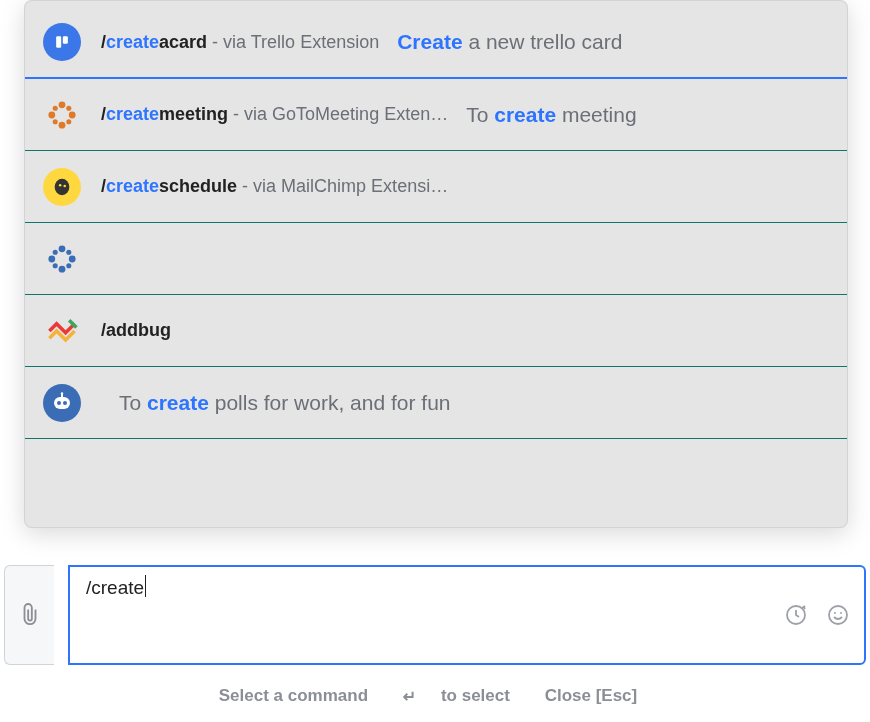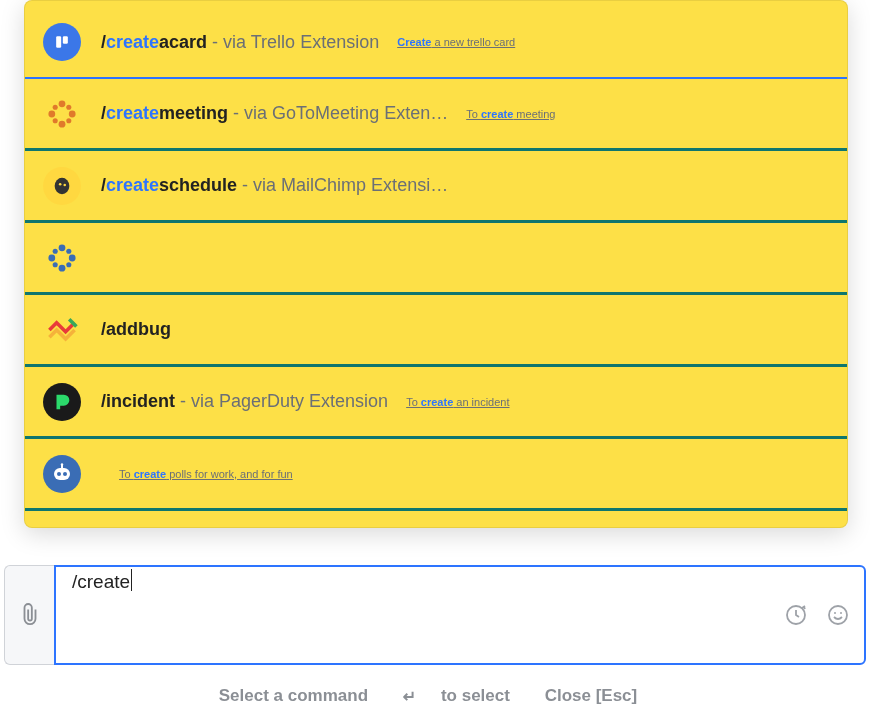--- a/index.html
+++ b/index.html
@@ -9,34 +9,34 @@
     background: #ffffff;
     position: relative;
   }
 
   .popup {
     position: absolute;
     left: 24px;
     top: 0;
     width: 824px;
     height: 528px;
-    background: #fde047;
+    background: #e5e5e5;
     border-radius: 8px;
     box-shadow: 0 6px 24px rgba(0,0,0,0.15);
     border: 1px solid rgba(0,0,0,0.08);
     overflow: hidden;
     padding-top: 6px;
   }
 
   .row {
     display: flex;
     align-items: center;
     height: 72px;
     padding: 0 18px;
-    border-bottom: 3px solid #0f766e;
+    border-bottom: 1px solid #0f766e;
     font-size: 18px;
     color: #42434a;
     white-space: nowrap;
   }
   .row.selected {
     background: transparent;
     border-bottom: 2px solid #2d74ff;
   }
   .row .icon {
     width: 38px;
@@ -53,22 +53,21 @@
     max-width: 420px;
     overflow: hidden;
     text-overflow: ellipsis;
   }
   .row .desc {
     flex: 1 1 auto;
     margin-left: 18px;
     color: #6b6f76;
     overflow: hidden;
     text-overflow: ellipsis;
-    font-size: 11px;
-    text-decoration: underline;
+    font-size: 21px;
   }
 
   .hl { color: #2d74ff; font-weight: 700; }
   .bold { font-weight: 700; color: #222; }
   .slash { color: #222; font-weight: 700; }
   .via { color: #6b6f76; font-weight: 400; }
 
   
   .composer {
     position: absolute;
@@ -87,24 +86,25 @@
     border-radius: 6px 0 0 6px;
     display: flex;
     align-items: center;
     justify-content: center;
     color: #8b8f95;
   }
   .inputbox {
     flex: 1;
     border: 2px solid #2d74ff;
     border-radius: 0 6px 6px 0;
-    padding: 2px 16px;
+    padding: 8px 16px;
     display: flex;
     align-items: flex-start;
     position: relative;
+    margin-left: 14px;
   }
   .inputbox .txt {
     font-size: 19px;
     color: #222;
     position: relative;
     line-height: 26px;
   }
   .cursor {
     display: inline-block;
     width: 1px;
@@ -207,29 +207,20 @@
     </div>
     <div class="row">
       <div class="icon">
         <svg width="36" height="36" viewBox="0 0 40 40">
           <path d="M6 20 L14 12 L24 22 L34 12" fill="none" stroke="#e83a3a" stroke-width="4"></path>
           <path d="M6 28 L14 20 L24 30 L34 20" fill="none" stroke="#f5b23a" stroke-width="4"></path>
           <path d="M28 8 L36 16" stroke="#3aa85a" stroke-width="4"></path>
         </svg>
       </div>
       <span class="cmd"><span class="slash">/</span><span class="bold">addbug</span><span class="via"></span></span>
-    </div>
-    <div class="row">
-      <div class="icon ic-pagerduty">
-        <svg width="22" height="22" viewBox="0 0 24 24">
-          <path d="M6 4 h8 a6 6 0 0 1 0 12 H10 v4 H6 Z" fill="#2bd96b"></path>
-        </svg>
-      </div>
-      <span class="cmd"><span class="slash">/</span><span class="bold">incident</span><span class="via"> - via PagerDuty Extension</span></span>
-      <span class="desc">To <span class="hl">create</span> an incident</span>
     </div>
     <div class="row">
       <div class="icon ic-pollbot">
         <svg width="24" height="24" viewBox="0 0 24 24">
           <rect x="4" y="6" width="16" height="12" rx="6" fill="#fff"></rect>
           <circle cx="9" cy="12" r="2" fill="#3a6db5"></circle>
           <circle cx="15" cy="12" r="2" fill="#3a6db5"></circle>
           <line x1="12" y1="3" x2="12" y2="6" stroke="#fff" stroke-width="2"></line>
           <circle cx="12" cy="2.5" r="1.2" fill="#fff"></circle>
         </svg>

